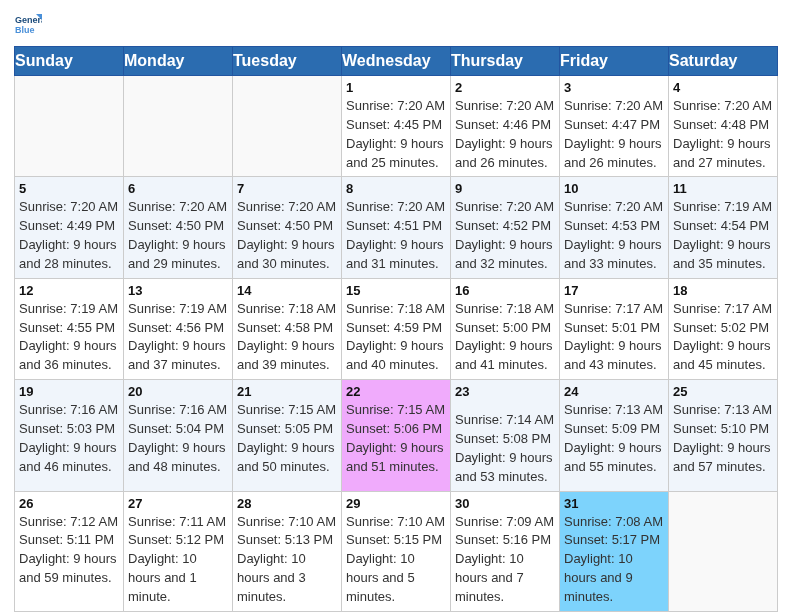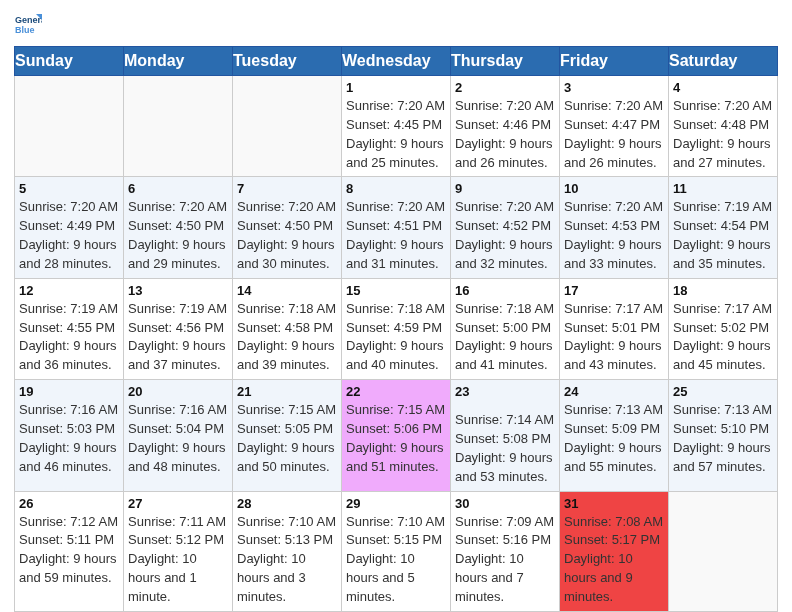--- a/index.html
+++ b/index.html
@@ -312,21 +312,21 @@
             <div class="day-info" style="white-space: pre-line;">Sunrise: 7:10 AM
 Sunset: 5:15 PM
 Daylight: 10 hours and 5 minutes.</div>
           </td>
           <td style="background: rgb(255, 255, 255);">
             <div class="day-number">30</div>
             <div class="day-info" style="white-space: pre-line;">Sunrise: 7:09 AM
 Sunset: 5:16 PM
 Daylight: 10 hours and 7 minutes.</div>
           </td>
-          <td style="background: #ef4444;">
+          <td style="background: #7dd3fc;">
             <div class="day-number">31</div>
             <div class="day-info" style="white-space: pre-line;">Sunrise: 7:08 AM
 Sunset: 5:17 PM
 Daylight: 10 hours and 9 minutes.</div>
           </td>
           <td class="empty-cell" style="background: rgb(249, 249, 249);"></td>
         </tr>
       </tbody>
   </table>
 </div>

